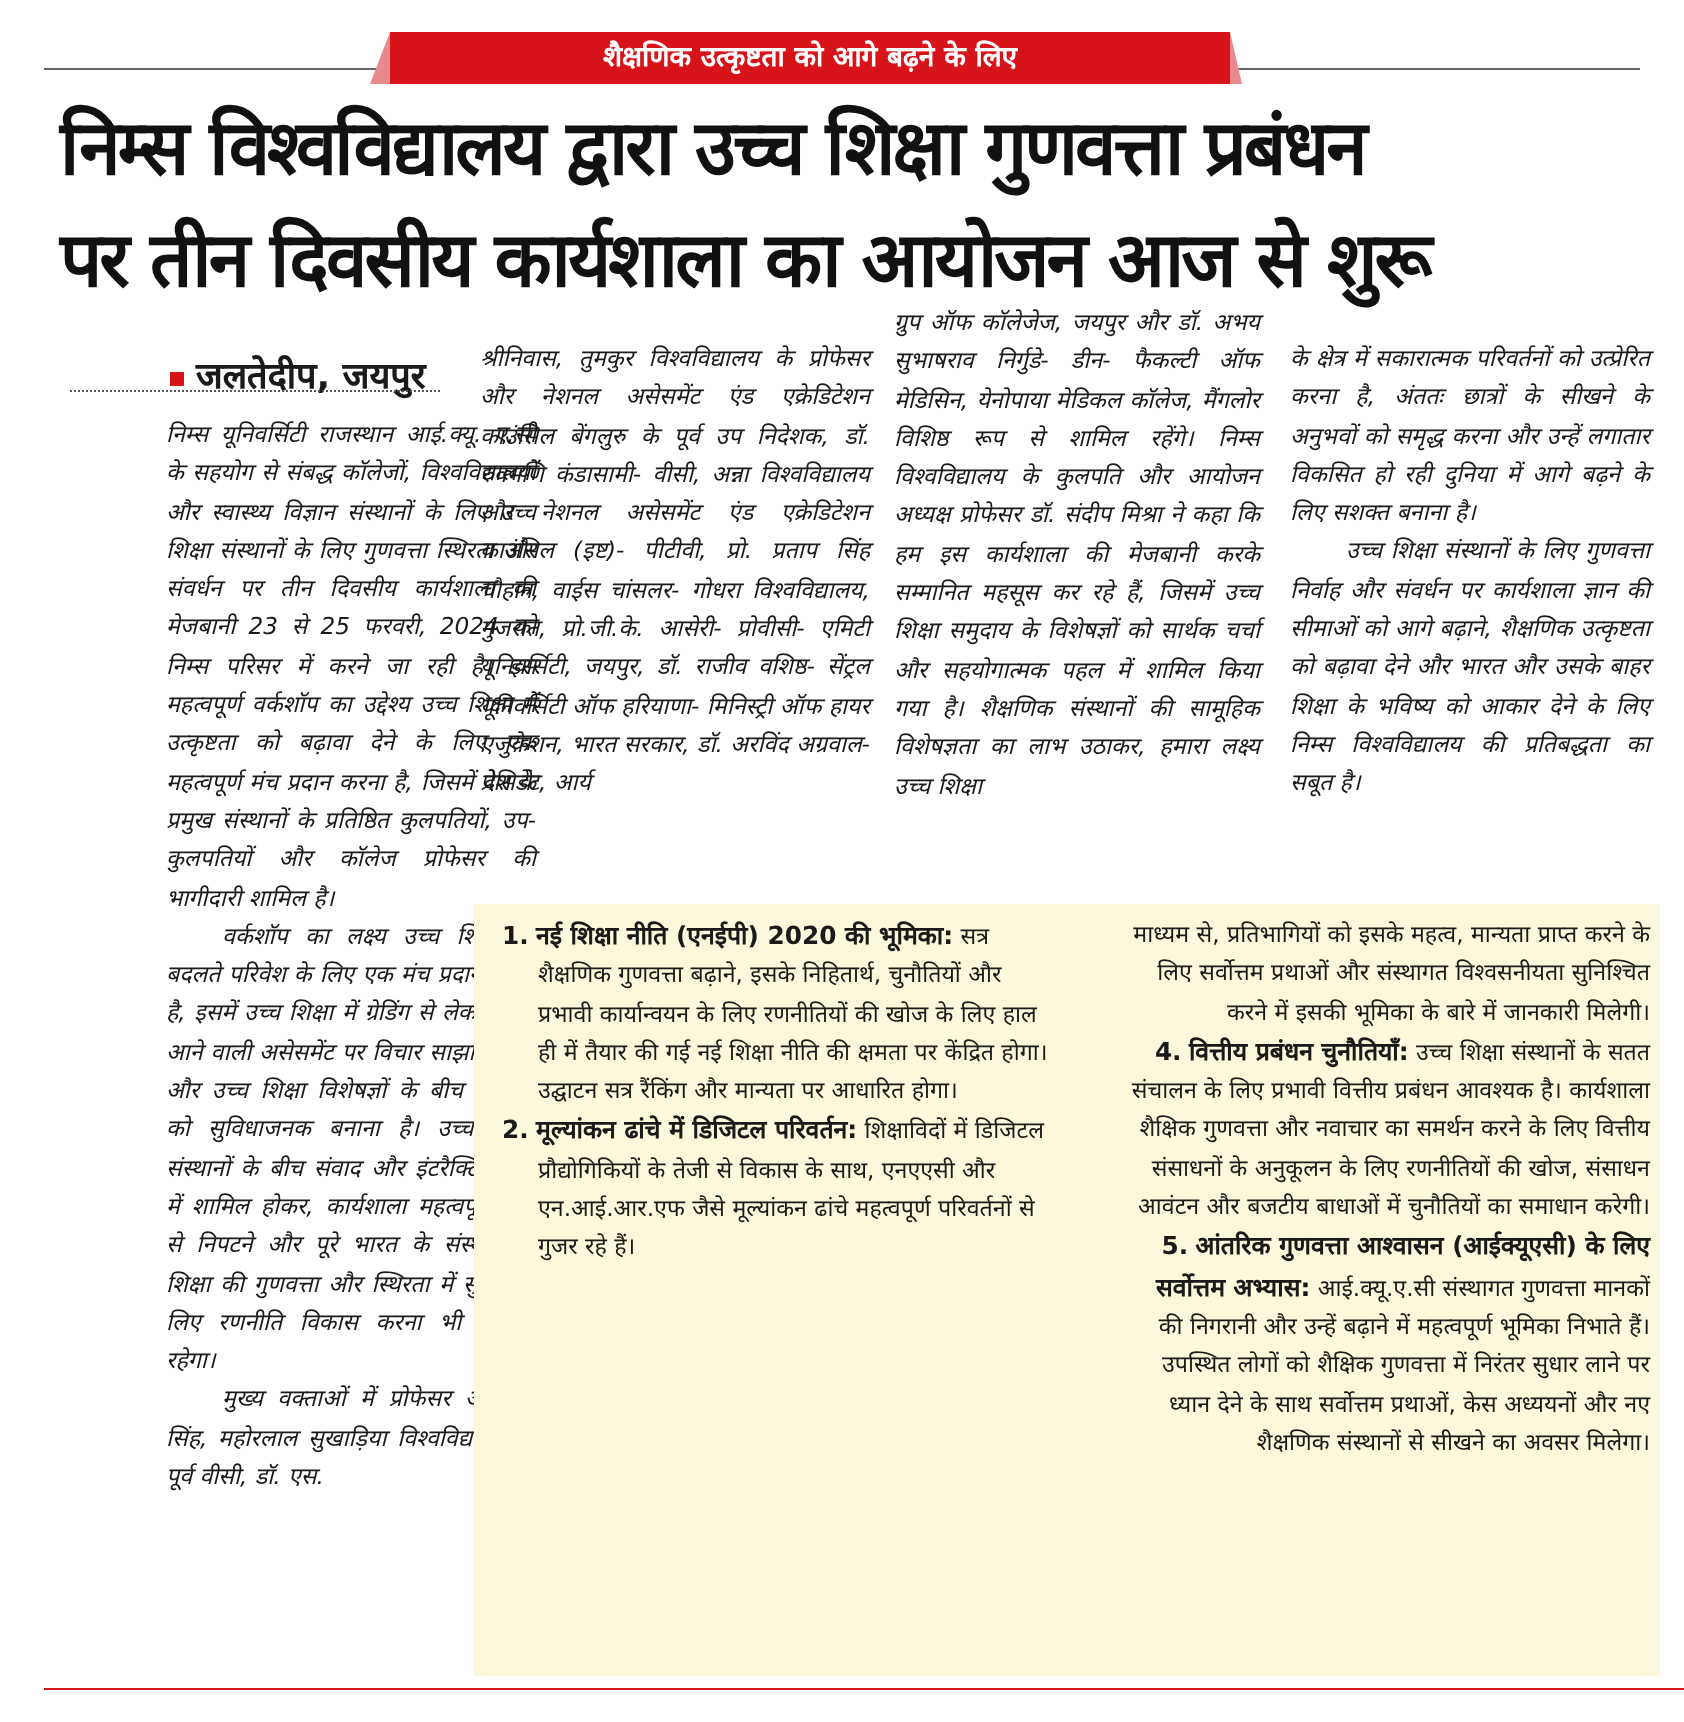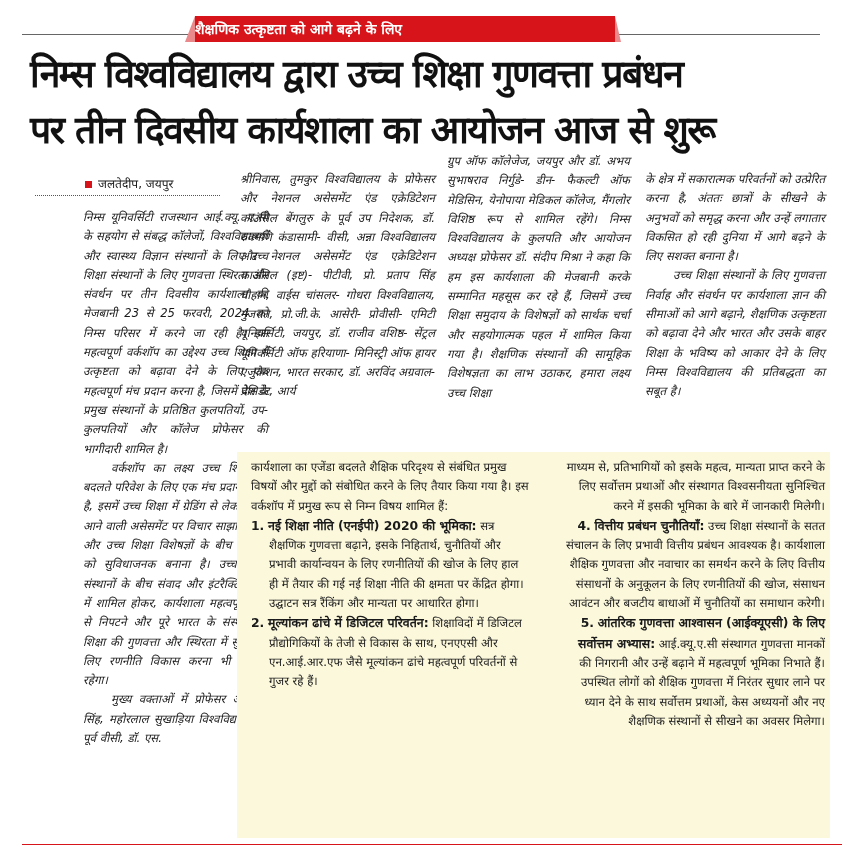--- a/index.html
+++ b/index.html
@@ -3,39 +3,39 @@
 <meta charset="utf-8">
 <style>
   html, body { margin:0; padding:0; }
   body {
     width:842px; height:861px; overflow:hidden; background:#ffffff;
     font-family:"DejaVu Sans", sans-serif; color:#1a1a1a; position:relative;
   }
   .kicker-line { position:absolute; left:22px; right:22px; top:34px; height:1px; background:#666; }
   .kicker {
     position:absolute; left:195px; top:16px; width:420px; height:26px;
-    background:#d7141a; color:#fff; 
+    background:#d7141a; color:#fff; text-align:center;
     font-family:"DejaVu Sans", sans-serif; font-weight:bold; font-size:14px; line-height:26px;
   }
   .kicker:before {
     content:""; position:absolute; left:-10px; top:0; width:0; height:0;
     border-bottom:26px solid #e9898b; border-left:10px solid transparent;
   }
   .kicker:after {
     content:""; position:absolute; right:-6px; top:0; width:0; height:0;
     border-bottom:26px solid #e9898b; border-right:6px solid transparent;
   }
   .headline {
     position:absolute; left:30px; top:46px; width:800px;
     font-family:"DejaVu Sans", sans-serif; font-weight:bold; color:#111;
     font-size:38px; line-height:56px; letter-spacing:-1.5px; transform:scaleX(0.98); transform-origin:left;
   }
   .headline div { white-space:nowrap; }
   .byline {
-    position:absolute; left:85px; top:175px; font-size:12px; font-weight:normal;
+    position:absolute; left:85px; top:175px; font-size:18px; font-weight:bold;
   }
   .byline .sq { display:inline-block; width:7px; height:7px; background:#d7141a; margin-right:6px; vertical-align:middle; }
   .dots { position:absolute; left:35px; top:195px; width:185px; border-top:1px dotted #555; }
   .col {
     position:absolute; font-size:11.6px; line-height:19.3px; text-align:justify;font-style:italic;
   }
   .col p { margin:0; }
   .col p.indent { text-indent:28px; }
   .c1 { left:35px; top:208px; width:185px;margin-left:48px; }
   .c2 { left:240px; top:170px; width:195px; }
@@ -83,21 +83,20 @@
   <p>ग्रुप ऑफ कॉलेजेज, जयपुर और डॉ. अभय सुभाषराव निर्गुडे- डीन- फैकल्टी ऑफ मेडिसिन, येनोपाया मेडिकल कॉलेज, मैंगलोर विशिष्ठ रूप से शामिल रहेंगे। निम्स विश्वविद्यालय के कुलपति और आयोजन अध्यक्ष प्रोफेसर डॉ. संदीप मिश्रा ने कहा कि हम इस कार्यशाला की मेजबानी करके सम्मानित महसूस कर रहे हैं, जिसमें उच्च शिक्षा समुदाय के विशेषज्ञों को सार्थक चर्चा और सहयोगात्मक पहल में शामिल किया गया है। शैक्षणिक संस्थानों की सामूहिक विशेषज्ञता का लाभ उठाकर, हमारा लक्ष्य उच्च शिक्षा</p>
 </div>
 
 <div class="col c4">
   <p>के क्षेत्र में सकारात्मक परिवर्तनों को उत्प्रेरित करना है, अंततः छात्रों के सीखने के अनुभवों को समृद्ध करना और उन्हें लगातार विकसित हो रही दुनिया में आगे बढ़ने के लिए सशक्त बनाना है।</p>
   <p class="indent">उच्च शिक्षा संस्थानों के लिए गुणवत्ता निर्वाह और संवर्धन पर कार्यशाला ज्ञान की सीमाओं को आगे बढ़ाने, शैक्षणिक उत्कृष्टता को बढ़ावा देने और भारत और उसके बाहर शिक्षा के भविष्य को आकार देने के लिए निम्स विश्वविद्यालय की प्रतिबद्धता का सबूत है।</p>
 </div>
 
 <div class="box">
   <div class="box-col bc1">
-    <p>कार्यशाला का एजेंडा बदलते शैक्षिक परिदृश्य से संबंधित प्रमुख विषयों और मुद्दों को संबोधित करने के लिए तैयार किया गया है। इस वर्कशॉप में प्रमुख रूप से निम्न विषय शामिल हैं:</p>
     <p class="item"><span class="num">1.</span> <span class="ttl">नई शिक्षा नीति (एनईपी) 2020 की भूमिका:</span> <span class="body">सत्र शैक्षणिक गुणवत्ता बढ़ाने, इसके निहितार्थ, चुनौतियों और प्रभावी कार्यान्वयन के लिए रणनीतियों की खोज के लिए हाल ही में तैयार की गई नई शिक्षा नीति की क्षमता पर केंद्रित होगा। उद्घाटन सत्र रैंकिंग और मान्यता पर आधारित होगा।</span></p>
     <p class="item"><span class="num">2.</span> <span class="ttl">मूल्यांकन ढांचे में डिजिटल परिवर्तन:</span> <span class="body">शिक्षाविदों में डिजिटल प्रौद्योगिकियों के तेजी से विकास के साथ, एनएएसी और एन.आई.आर.एफ जैसे मूल्यांकन ढांचे महत्वपूर्ण परिवर्तनों से गुजर रहे हैं।</span></p>
   </div>
   <div class="box-col bc2">
     <p style="padding-left:18px">माध्यम से, प्रतिभागियों को इसके महत्व, मान्यता प्राप्त करने के लिए सर्वोत्तम प्रथाओं और संस्थागत विश्वसनीयता सुनिश्चित करने में इसकी भूमिका के बारे में जानकारी मिलेगी।</p>
     <p class="item"><span class="num">4.</span> <span class="ttl">वित्तीय प्रबंधन चुनौतियाँ:</span> <span class="body">उच्च शिक्षा संस्थानों के सतत संचालन के लिए प्रभावी वित्तीय प्रबंधन आवश्यक है। कार्यशाला शैक्षिक गुणवत्ता और नवाचार का समर्थन करने के लिए वित्तीय संसाधनों के अनुकूलन के लिए रणनीतियों की खोज, संसाधन आवंटन और बजटीय बाधाओं में चुनौतियों का समाधान करेगी।</span></p>
     <p class="item"><span class="num">5.</span> <span class="ttl">आंतरिक गुणवत्ता आश्वासन (आईक्यूएसी) के लिए सर्वोत्तम अभ्यास:</span> <span class="body">आई.क्यू.ए.सी संस्थागत गुणवत्ता मानकों की निगरानी और उन्हें बढ़ाने में महत्वपूर्ण भूमिका निभाते हैं। उपस्थित लोगों को शैक्षिक गुणवत्ता में निरंतर सुधार लाने पर ध्यान देने के साथ सर्वोत्तम प्रथाओं, केस अध्ययनों और नए शैक्षणिक संस्थानों से सीखने का अवसर मिलेगा।</span></p>
   </div>
 </div>
 

